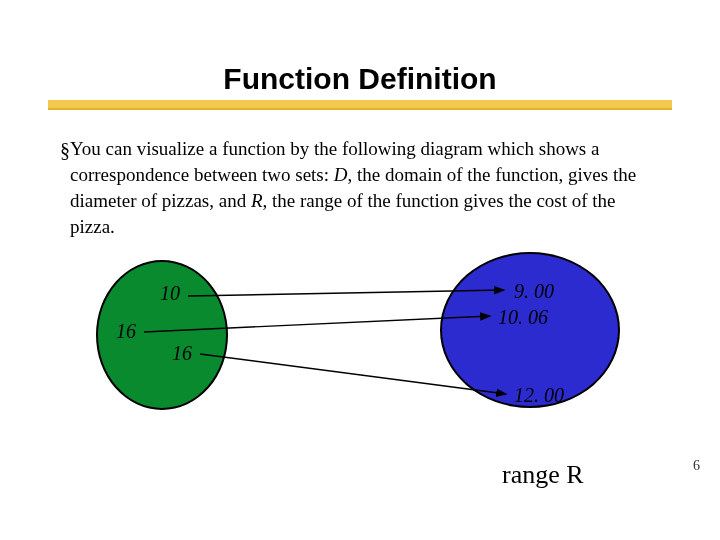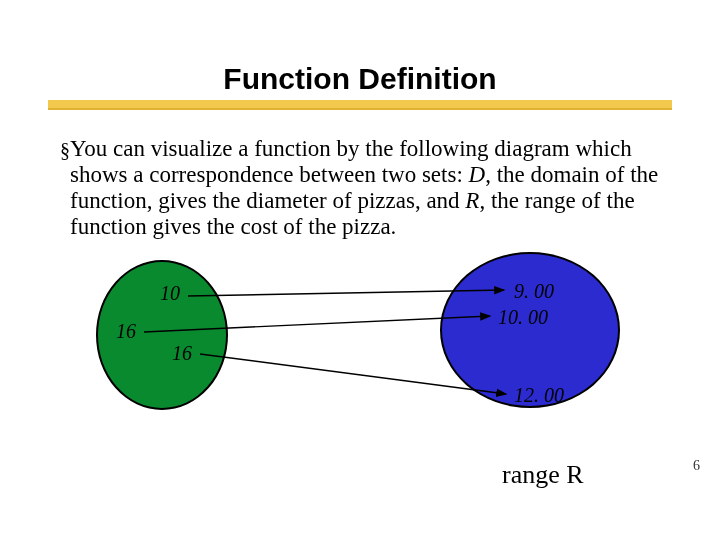--- a/index.html
+++ b/index.html
@@ -3,21 +3,21 @@
 <meta charset="utf-8">
 <style>
   * { margin: 0; padding: 0; box-sizing: border-box; }
   html, body { width: 720px; height: 540px; background: #fff; font-family: "Times New Roman", Times, serif; color: #000; }
   .slide { position: relative; width: 720px; height: 488px; }
   .title { position: absolute; top: 62px; left: 0; width: 720px; text-align: center; font-family: Arial, Helvetica, sans-serif; font-weight: bold; font-size: 30px; }
   .underline { position: absolute; top: 100px; left: 48px; width: 624px; height: 8px; background: #f2c94c; }
   .underline::after { content: ""; position: absolute; left: 0; top: 8px; width: 100%; height: 2px; background: #e0b030; }
   .para-wrap { position: absolute; top: 136px; left: 60px; width: 600px; display: flex; }
   .bullet { width: 18px; color: #000; font-size: 20px; line-height: 24px; padding-top: 2px; }
-  .para { font-size: 23px; line-height: 26px; }
+  .para { font-size: 19px; line-height: 26px; }
   .para .em { font-style: italic; }
   .diagram { position: absolute; top: 260px; left: 0; width: 720px; height: 230px; }
   .domain-oval { position: absolute; top: 0; left: 96px; width: 132px; height: 150px; border-radius: 50%; background: #0a8a2f; border: 2px solid #000; }
   .range-oval  { position: absolute; top: -8px; left: 440px; width: 180px; height: 156px; border-radius: 50%; background: #2b2bcf; border: 2px solid #000; }
   .lbl { position: absolute; font-size: 20px; color: #000; white-space: nowrap; font-style: italic; }
   .lbl.d10 { top: 22px;  left: 160px; }
   .lbl.d12 { top: 60px;  left: 116px; }
   .lbl.d16 { top: 82px;  left: 172px; }
   .lbl.r9  { top: 20px;  left: 514px; }
   .lbl.r10 { top: 46px;  left: 498px; }
@@ -52,21 +52,21 @@
       <line x1="188" y1="36" x2="504" y2="30" stroke="#000" stroke-width="1.4" marker-end="url(#ah)"></line>
       <line x1="144" y1="72" x2="490" y2="56" stroke="#000" stroke-width="1.4" marker-end="url(#ah)"></line>
       <line x1="200" y1="94" x2="506" y2="134" stroke="#000" stroke-width="1.4" marker-end="url(#ah)"></line>
     </svg>
 
     <div class="lbl d10">10</div>
     <div class="lbl d12">16</div>
     <div class="lbl d16">16</div>
 
     <div class="lbl r9">9. 00</div>
-    <div class="lbl r10">10. 00</div>
+    <div class="lbl r10">10. 06</div>
     <div class="lbl r12">12. 00</div>
 
     <div class="caption-r">
       <span>range </span><span class="em">R</span>
     </div>
   </div>
 
   <div class="slidenum">6</div>
 </div>
 

